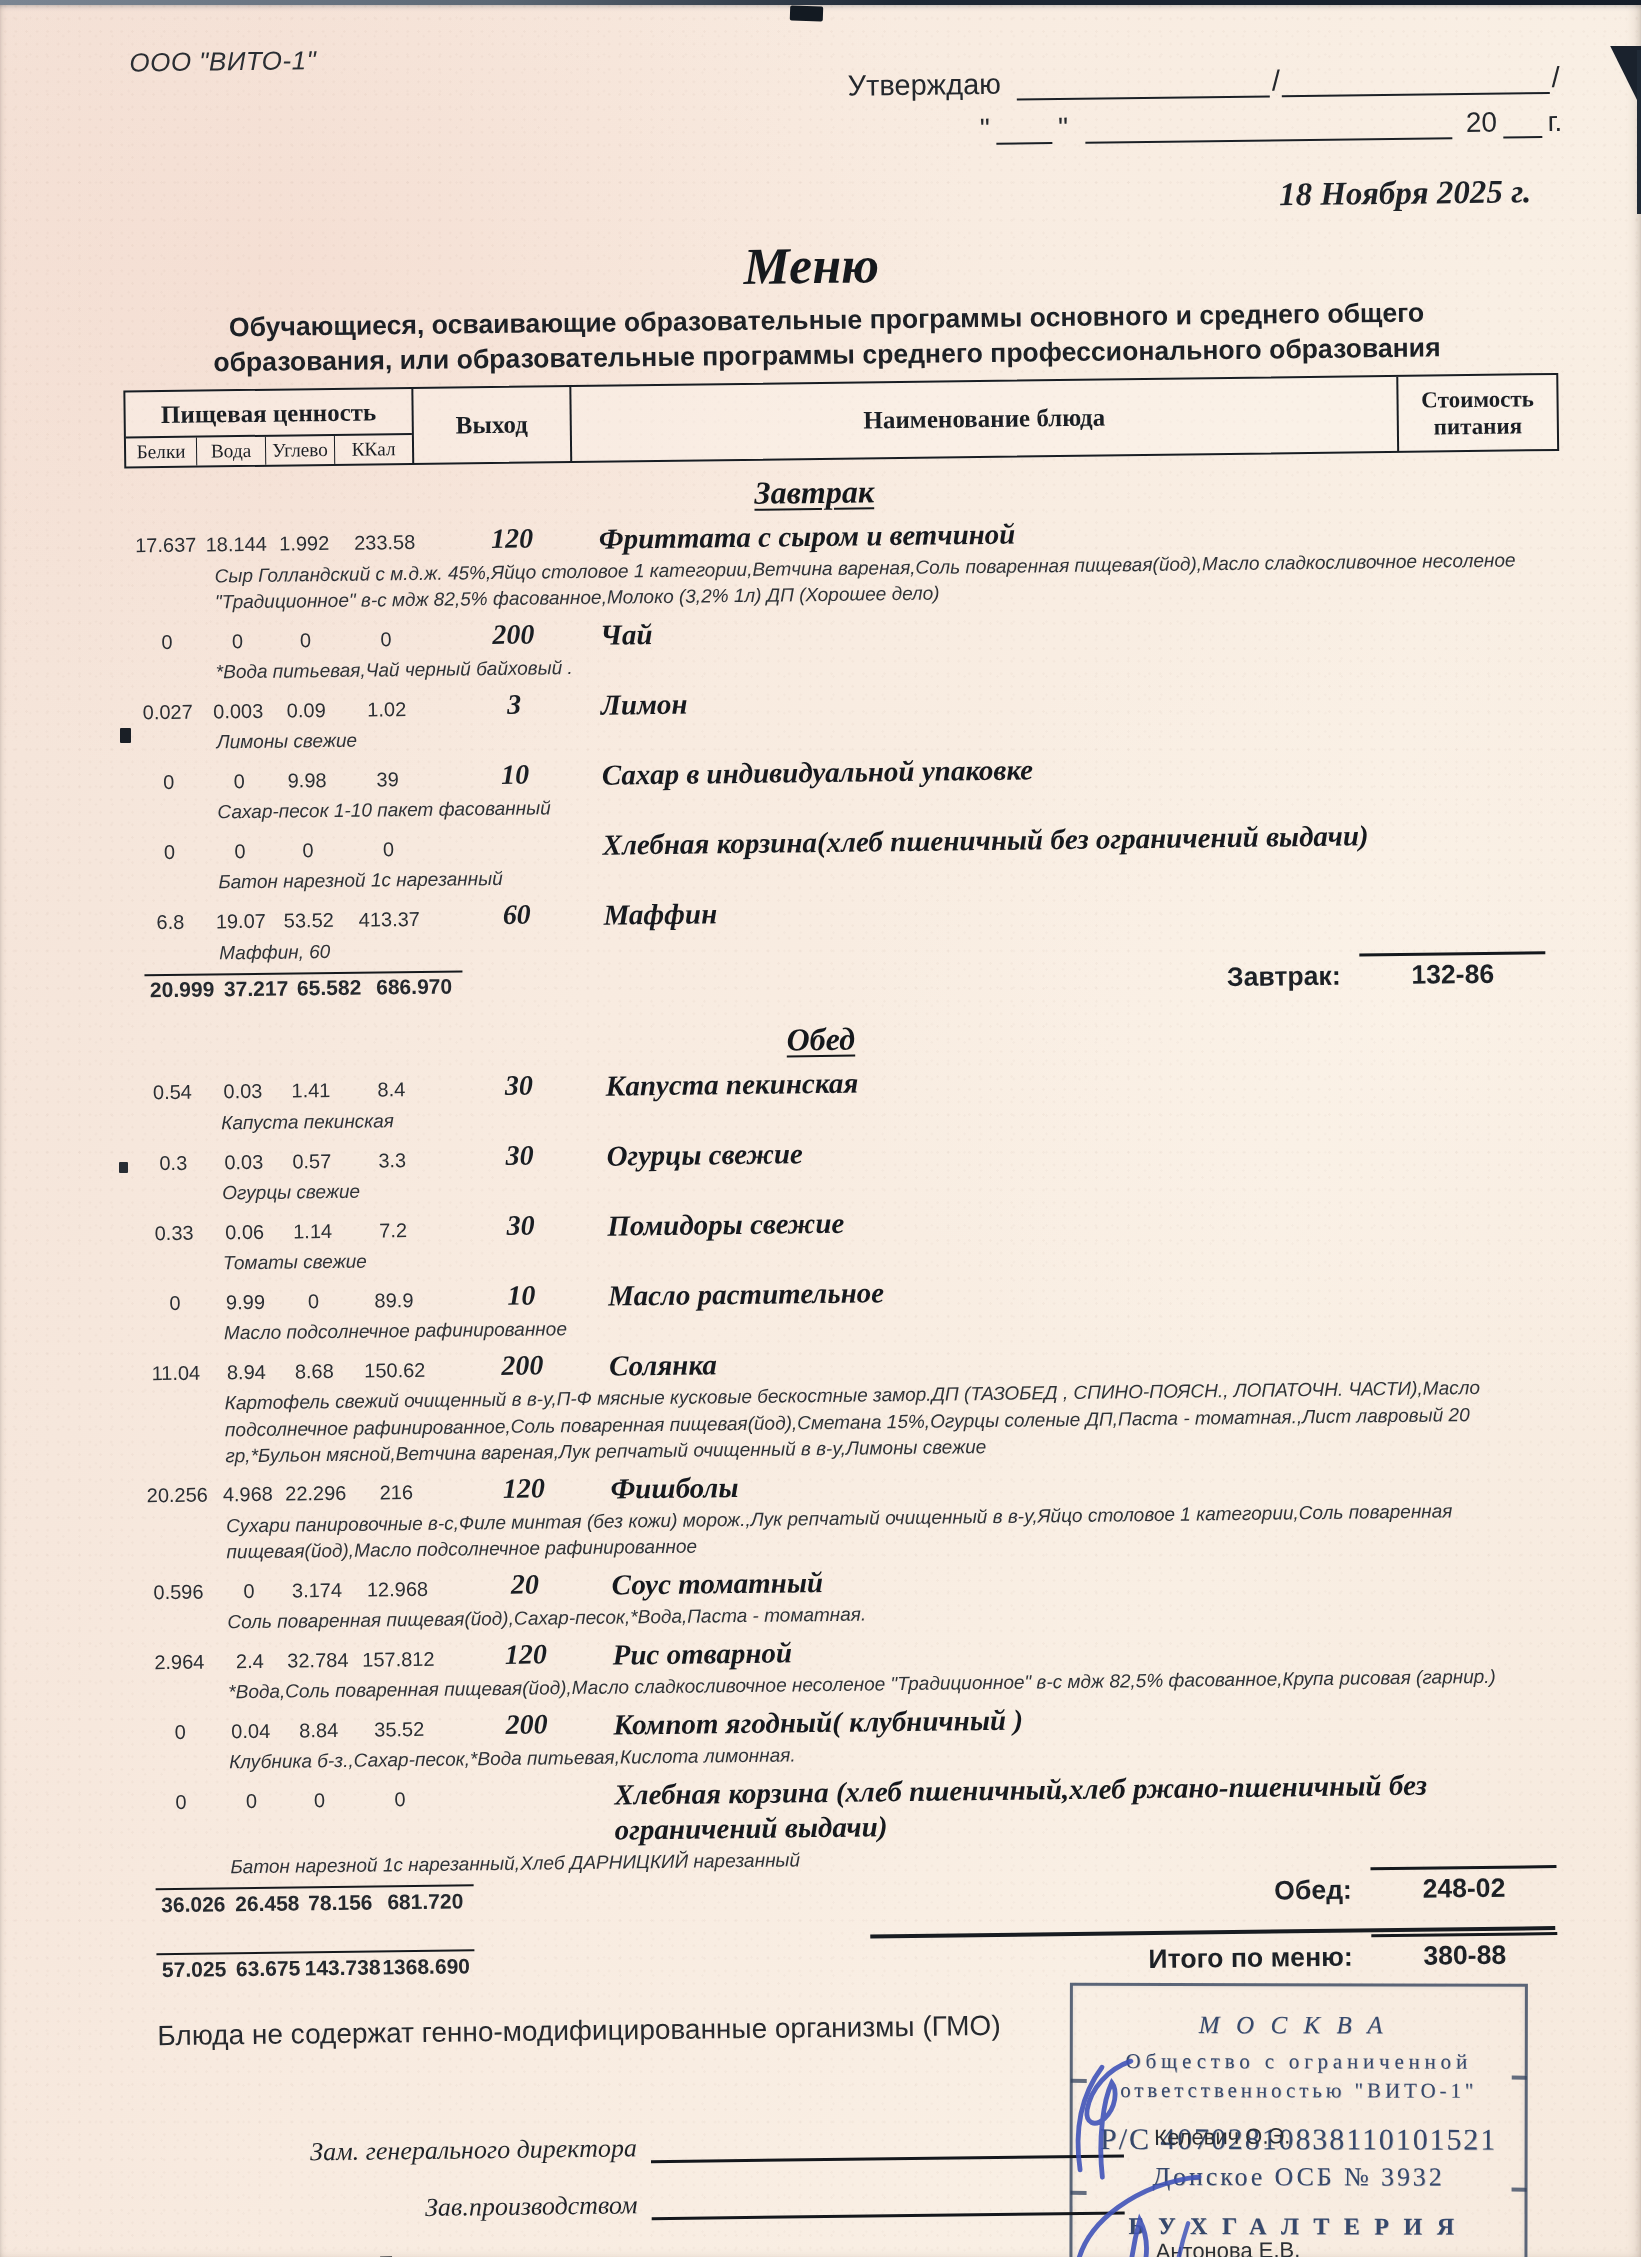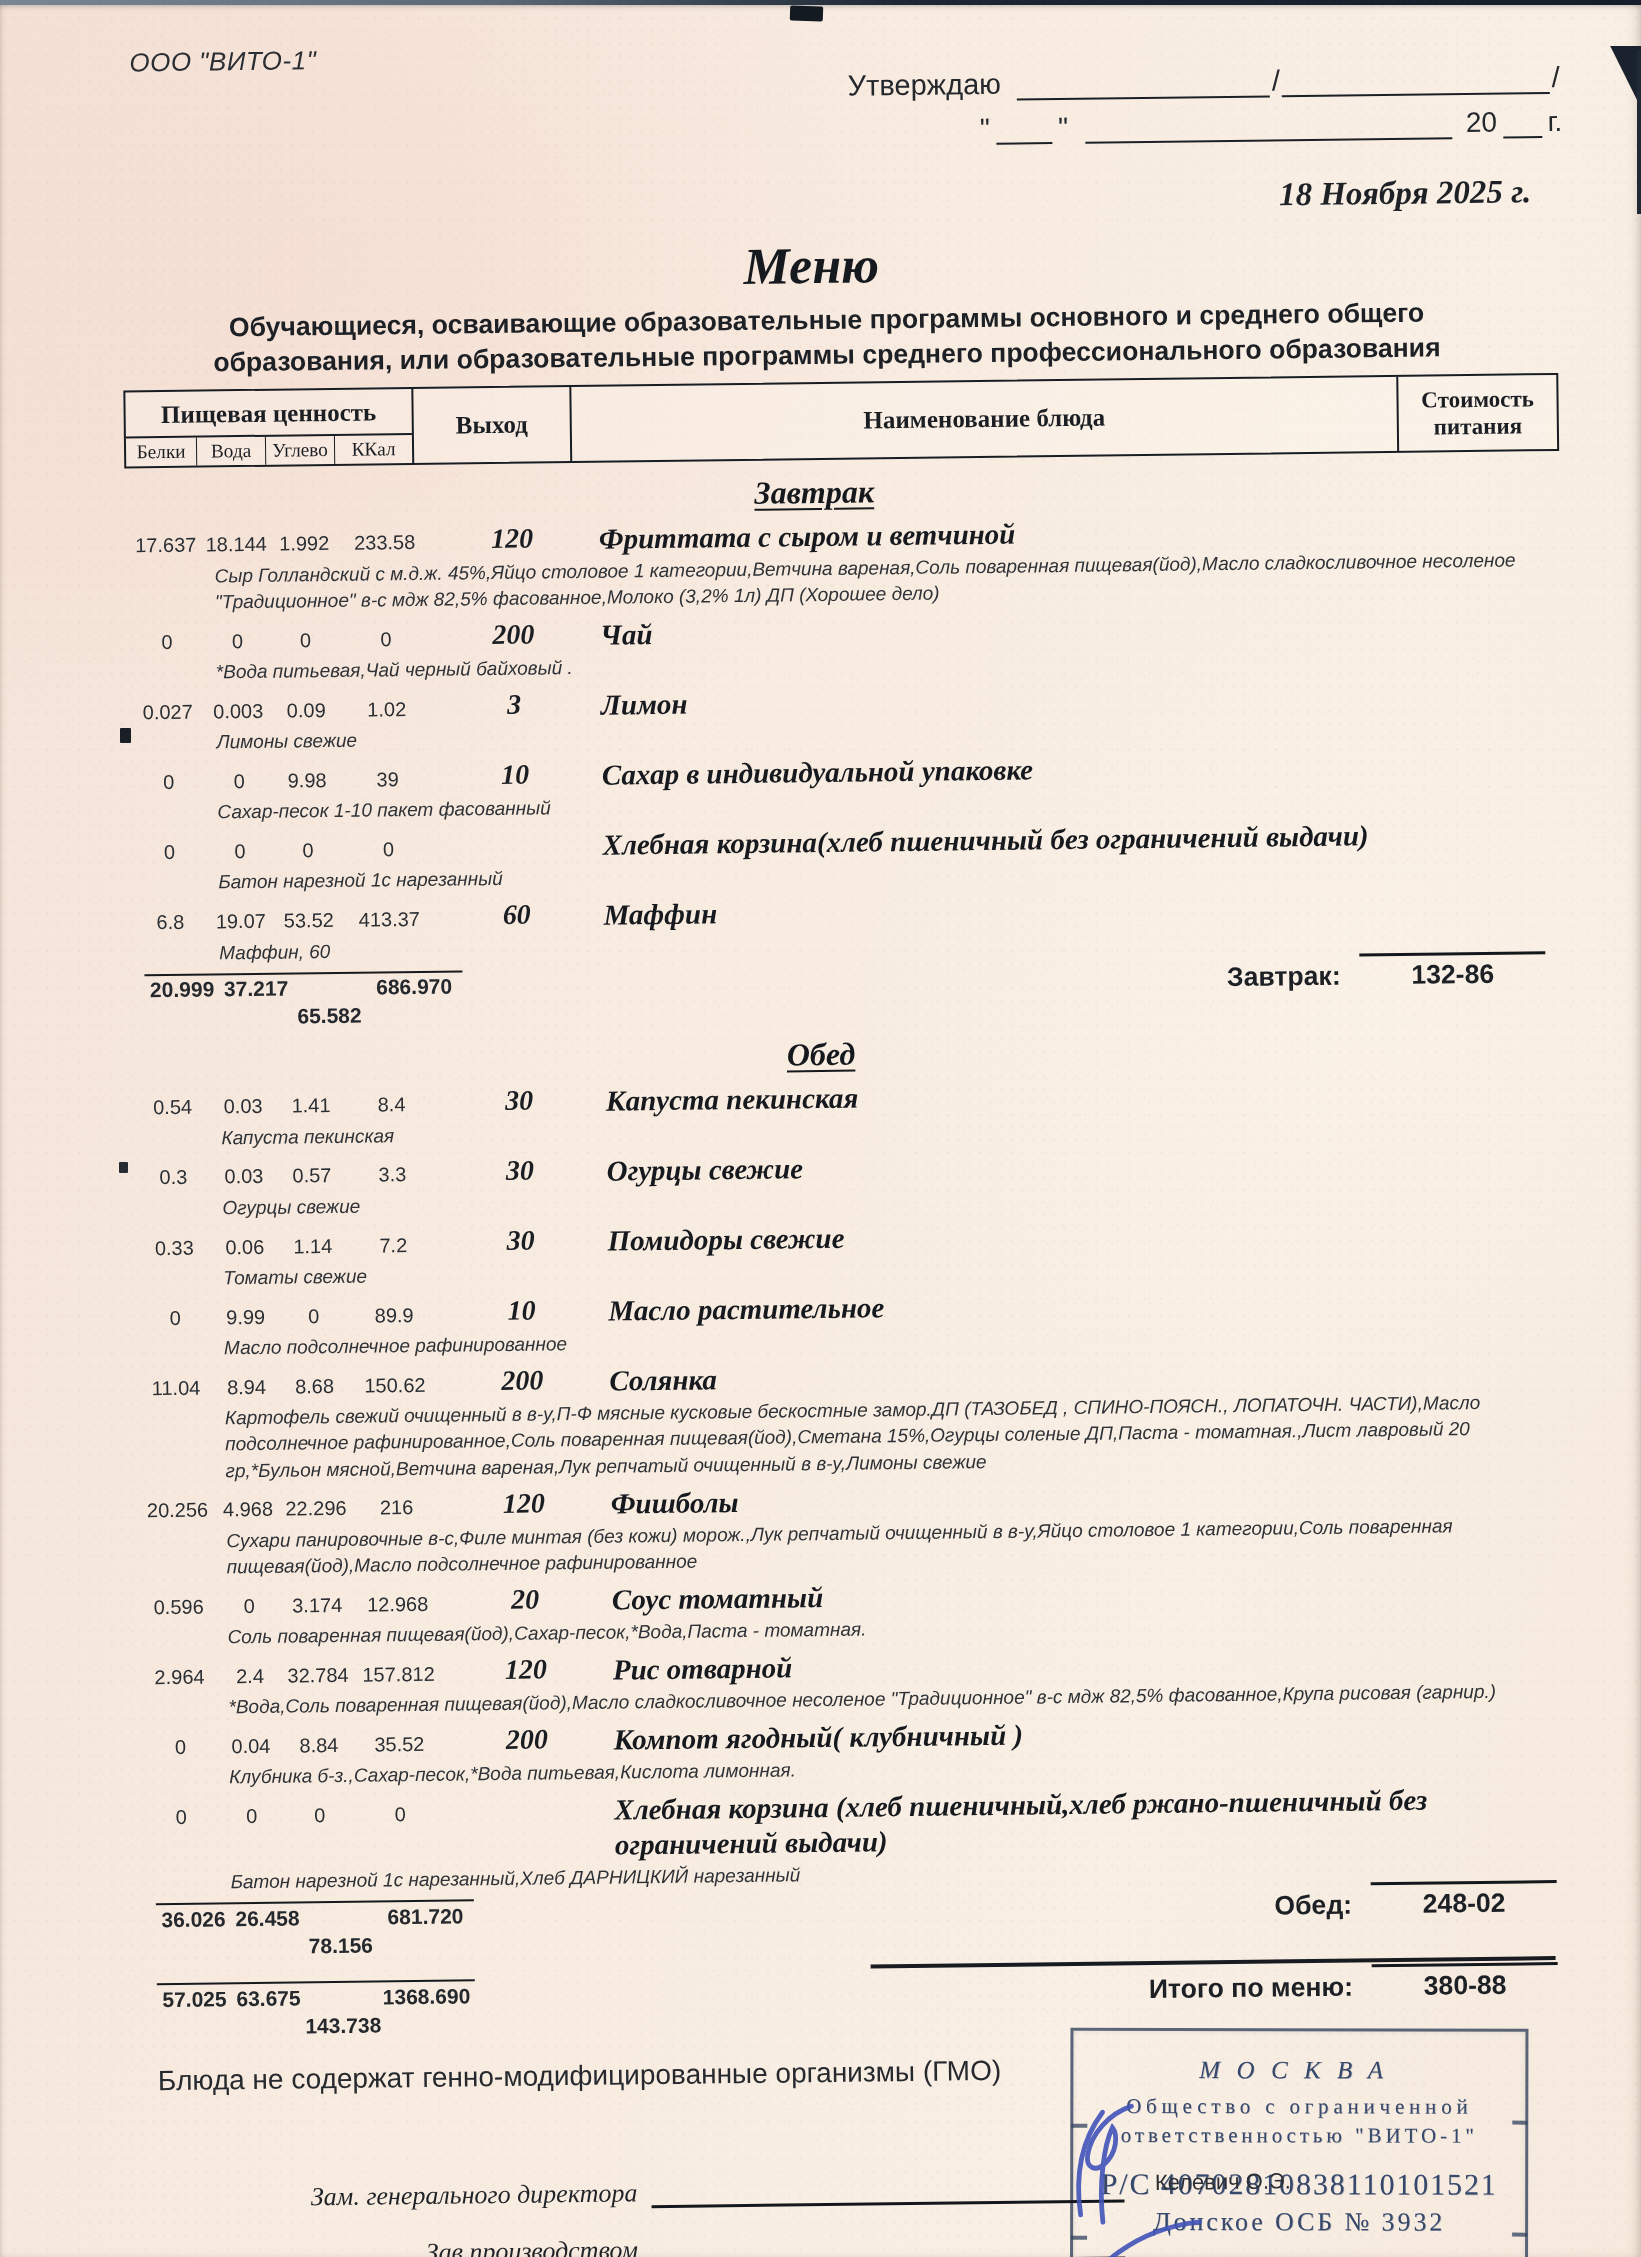--- a/index.html
+++ b/index.html
@@ -62,21 +62,21 @@
   .menu-row{display:flex;align-items:flex-start;padding-left:135px;}
   .num{display:inline-block;text-align:center;font-size:20px;color:#2a2e33;padding-top:7.7px;}
   .c1{width:73px;} .c2{width:68px;} .c3{width:68px;} .c4{width:93px;}
   .vyhod{width:162px;text-align:center;font-family:"Liberation Serif",serif;font-weight:bold;font-style:italic;font-size:28px;color:#1a1e23;}
   .dish{font-family:"Liberation Serif",serif;font-weight:bold;font-style:italic;font-size:29px;color:#16191e;line-height:1.18;max-width:917px;margin-left:5.8px;}
   .ingredients{margin:2.9px 77px 6.8px 220px;font-style:italic;font-size:19px;line-height:1.38;color:#2e3237;max-width:1303px;}
 
   .totals-row{position:relative;display:flex;align-items:flex-start;margin:5.8px 0 1.9px 0;min-height:42px;}
   .totals-nums{display:flex;margin-left:145px;border-top:2.9px solid #16191d;padding-top:2.9px;}
   .totals-nums .tn{display:inline-block;text-align:center;font-weight:bold;font-size:21px;color:#25292e;}
-  .tn1{width:75px;} .tn2{width:73px;} .tn3{width:73px;margin-top:28px;} .tn4{width:97px;}
+  .tn1{width:75px;} .tn2{width:73px;} .tn3{width:73px;} .tn4{width:97px;}
   .totals-label-wrap{position:absolute;right:95px;top:-5.8px;display:flex;align-items:flex-end;}
   .totals-label{font-weight:bold;font-size:26.6px;color:#1d2126;margin-right:19.3px;}
   .totals-amount{display:inline-block;min-width:174px;text-align:center;font-weight:bold;font-size:26.6px;color:#1d2126;border-top:3.4px solid #14181d;padding:3.9px 5.8px 0;}
   .itogo-line{height:3.9px;background:#181c21;margin:13.5px 97px 3.9px 859px;}
   .grand .totals-label-wrap{top:-3.9px;}
 
   
   .footer{position:relative;margin-top:25px;}
   .gmo-note{margin-left:145px;font-size:28px;color:#26292e;max-width:927px;}
 

